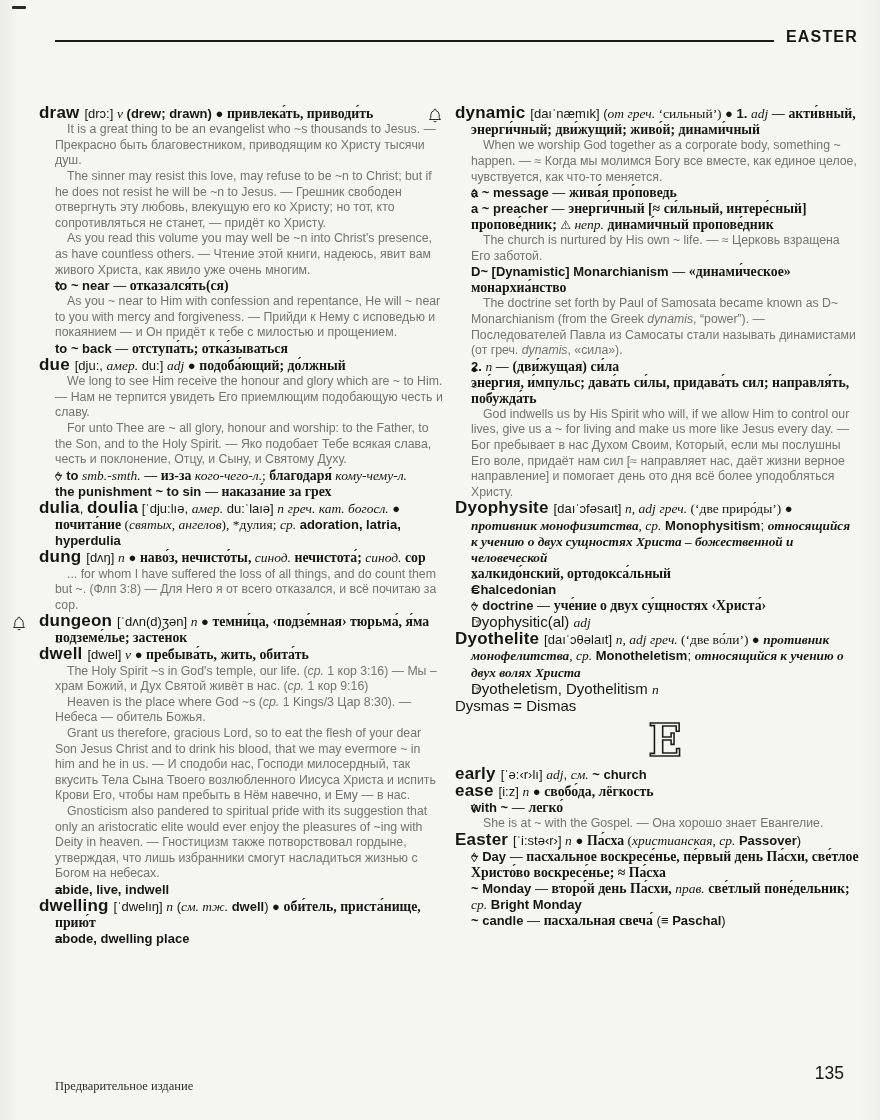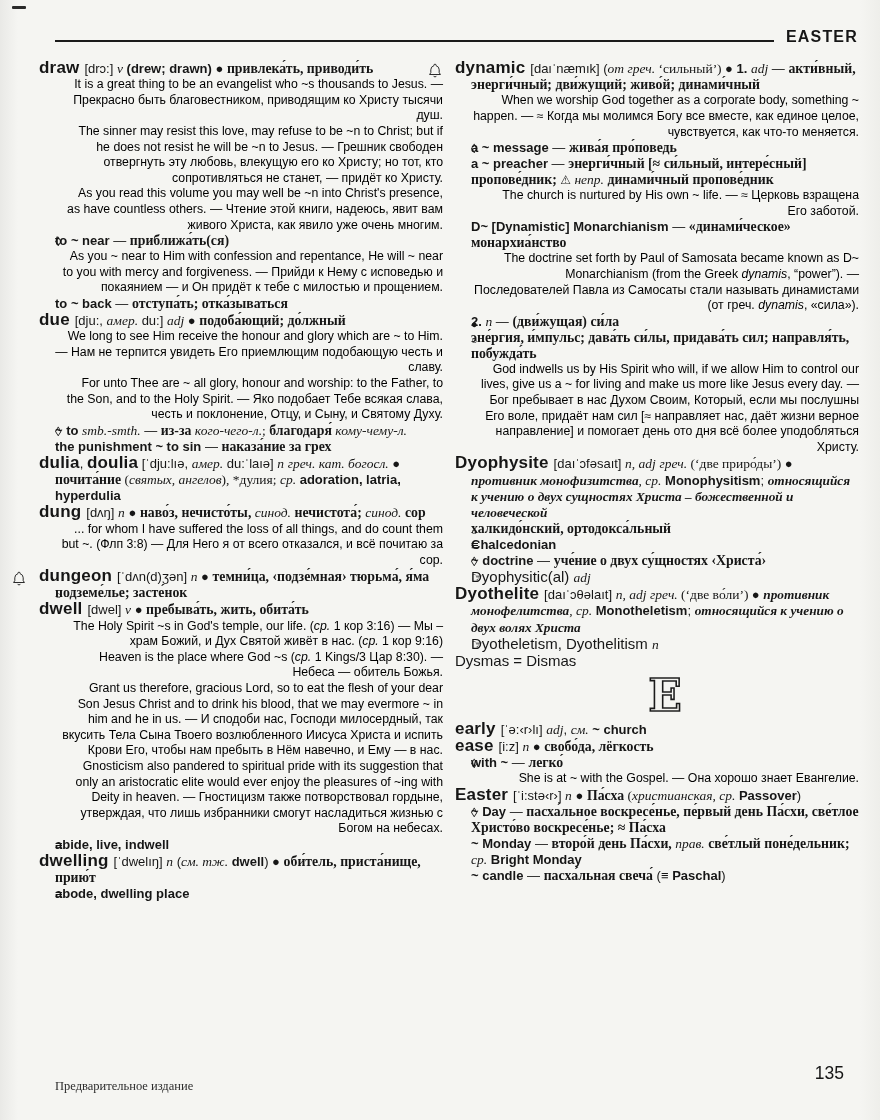--- a/index.html
+++ b/index.html
@@ -14,27 +14,27 @@
   .page{position:absolute;inset:0;padding-left:38px;}
   .artifact{position:absolute;left:12px;top:6px;width:14px;height:3px;background:#2a2a2a;border-radius:1px;}
 
   
   .header{position:absolute;left:55px;right:22px;top:28px;display:flex;align-items:flex-end;}
   .header .rule{flex:1;border-bottom:2.6px solid #1b1b1b;margin-bottom:4px;}
   .header .htitle{font-weight:700;font-size:16px;letter-spacing:1.2px;padding-left:12px;}
 
   
   .cols{position:absolute;left:55px;top:60px;width:805px;display:flex;gap:28px;}
-  .col{width:388px;}
+  .col{width:388px;margin-top:45px;}
   .col p{margin:0;padding:0;}
 
   .entry{margin:0;}
   .ln-h{padding-left:16px;text-indent:-16px;margin-top:9px;margin-bottom:1px;
         font-size:13px;line-height:16.2px;}
-  .ln-x{margin:2px 0 2px 16px;text-indent:12px;font-size:12.3px;line-height:15.6px;color:#000000;text-align:right;}
+  .ln-x{margin:2px 0 2px 16px;text-indent:12px;font-size:12.3px;line-height:15.6px;color:#737373;}
   .ln-m{position:relative;padding-left:17px;margin:2.5px 0;font-size:13px;line-height:16px;}
   .ln-orn{text-align:center;margin:16px 0 8px;}
   .orn-letter{font-family:"DejaVu Serif","Liberation Serif",serif;font-size:44px;font-weight:700;color:#1b1b1b;}
   @supports (-webkit-text-stroke: 1px black){
     .orn-letter{color:#f5f5f2;-webkit-text-stroke:1.6px #1b1b1b;}
   }
 
   .mk{position:absolute;left:0;top:0;width:16px;text-align:left;}
   .mk-dia{font-size:13px;top:1px;}
   .mk-cir{font-size:10.5px;top:2px;font-weight:700;}
@@ -72,21 +72,21 @@
     <div class="htitle">EASTER</div>
   </div>
 
   <div class="cols">
     <div class="col">
         <div class="entry">
           <p class="ln-h"><span class="s-w">draw </span><span class="s-p">[drɔ:] </span><span class="s-i">v</span><span class="s-b"> (</span><span class="s-b">drew; drawn</span><span class="s-b">)</span><span class="s-p"> ● </span><span class="s-rb">привлека́ть, приводи́ть</span></p>
           <p class="ln-x"><span class="s-p">It is a great thing to be an evangelist who ~s thousands to Jesus. — Прекрасно быть благовестником, приводящим ко Христу тысячи душ.</span></p>
           <p class="ln-x"><span class="s-p">The sinner may resist this love, may refuse to be ~n to Christ; but if he does not resist he will be ~n to Jesus. — Грешник свободен отвергнуть эту любовь, влекущую его ко Христу; но тот, кто сопротивляться не станет, — придёт ко Христу.</span></p>
           <p class="ln-x"><span class="s-p">As you read this volume you may well be ~n into Christ's presence, as have countless others. — Чтение этой книги, надеюсь, явит вам живого Христа, как явило уже очень многим.</span></p>
-          <p class="ln-m"><span class="mk mk-dia">◊</span><span class="s-b">to ~ near</span><span class="s-p"> — </span><span class="s-rb">приближа́ть(ся)</span></p>
+          <p class="ln-m"><span class="mk mk-dia">◊</span><span class="s-b">to ~ near</span><span class="s-p"> — </span><span class="s-rb">отказался́ть(ся)</span></p>
           <p class="ln-x"><span class="s-p">As you ~ near to Him with confession and repentance, He will ~ near to you with mercy and forgiveness. — Прийди к Нему с исповедью и покаянием — и Он придёт к тебе с милостью и прощением.</span></p>
           <p class="ln-m"><span class="s-b">to ~ back</span><span class="s-p"> — </span><span class="s-rb">отступа́ть; отка́зываться</span></p>
         </div>
         <div class="entry">
           <p class="ln-h"><span class="s-w">due </span><span class="s-p">[dju:, </span><span class="s-i">амер.</span><span class="s-p"> du:] </span><span class="s-i">adj</span><span class="s-p"> ● </span><span class="s-rb">подоба́ющий; до́лжный</span></p>
           <p class="ln-x"><span class="s-p">We long to see Him receive the honour and glory which are ~ to Him. — Нам не терпится увидеть Его приемлющим подобающую честь и славу.</span></p>
           <p class="ln-x"><span class="s-p">For unto Thee are ~ all glory, honour and worship: to the Father, to the Son, and to the Holy Spirit. — Яко подобает Тебе всякая слава, честь и поклонение, Отцу, и Сыну, и Святому Духу.</span></p>
           <p class="ln-m"><span class="mk mk-dia">◊</span><span class="s-b">~ to </span><span class="s-i">smb.-smth.</span><span class="s-p"> — </span><span class="s-rb">из-за </span><span class="s-i">кого-чего-л.</span><span class="s-r">; </span><span class="s-rb">благодаря́ </span><span class="s-i">кому-чему-л.</span></p>
           <p class="ln-m"><span class="s-b">the punishment ~ to sin</span><span class="s-p"> — </span><span class="s-rb">наказа́ние за грех</span></p>
         </div>

